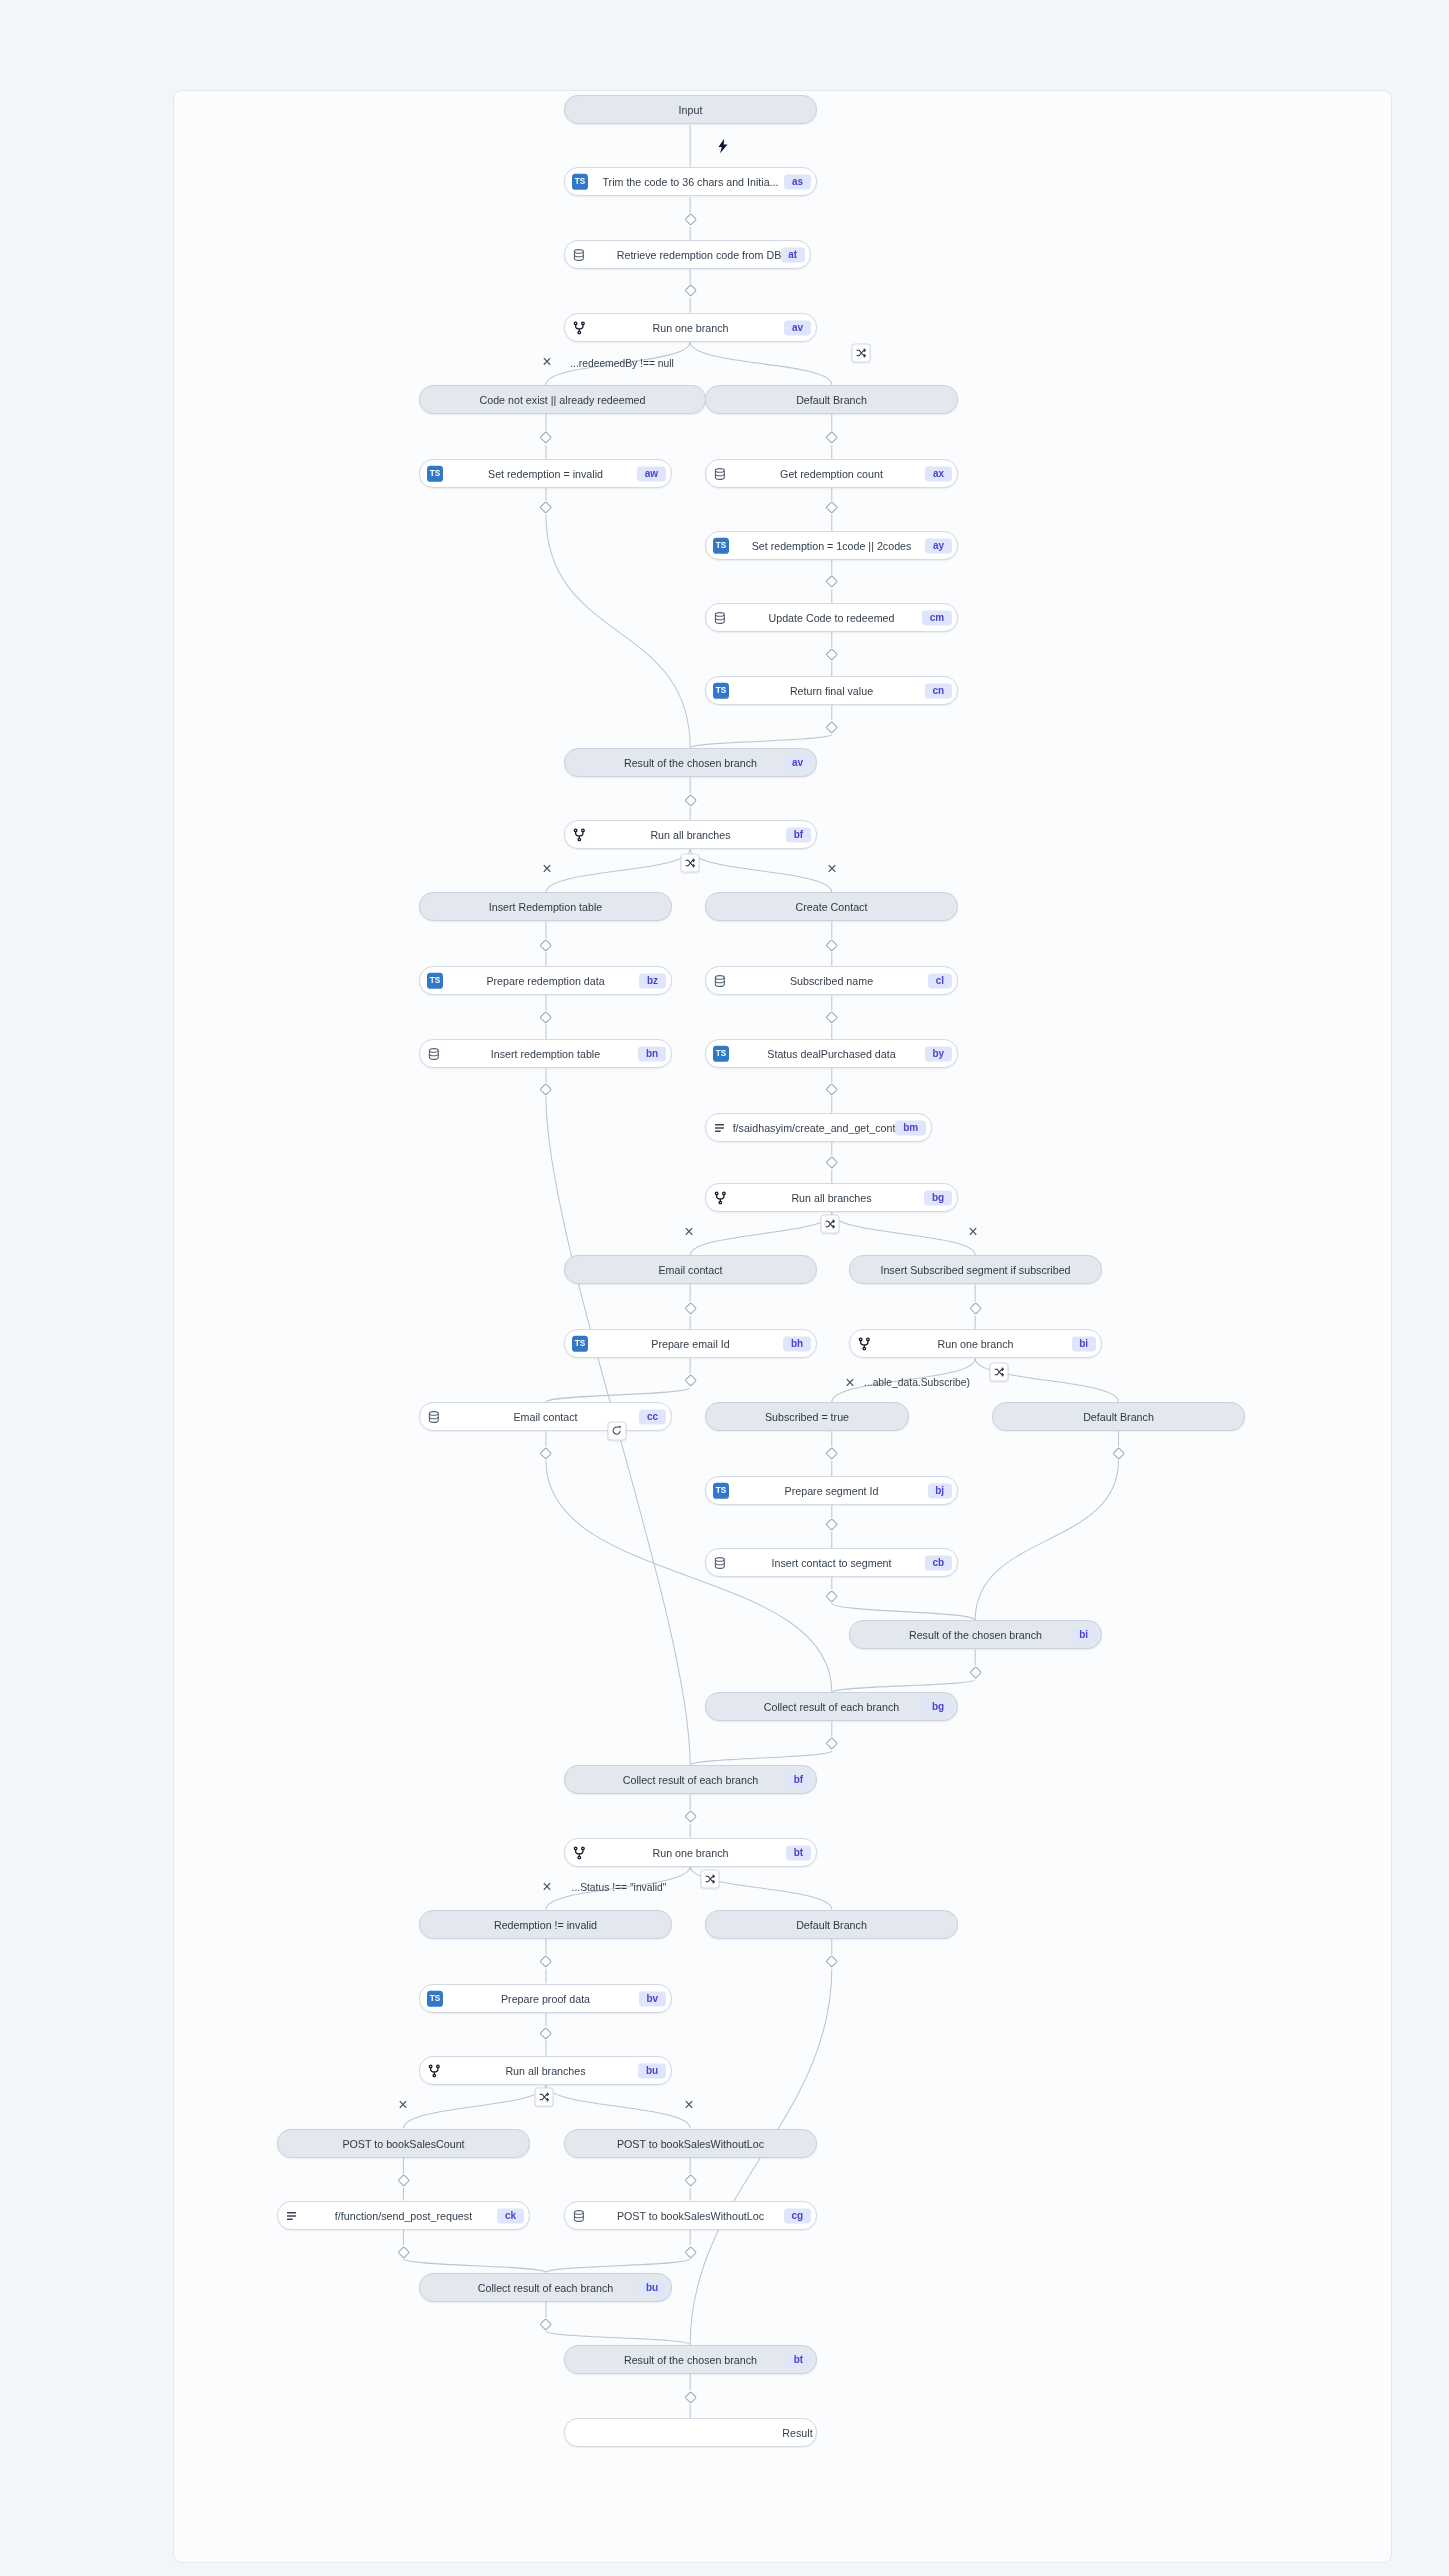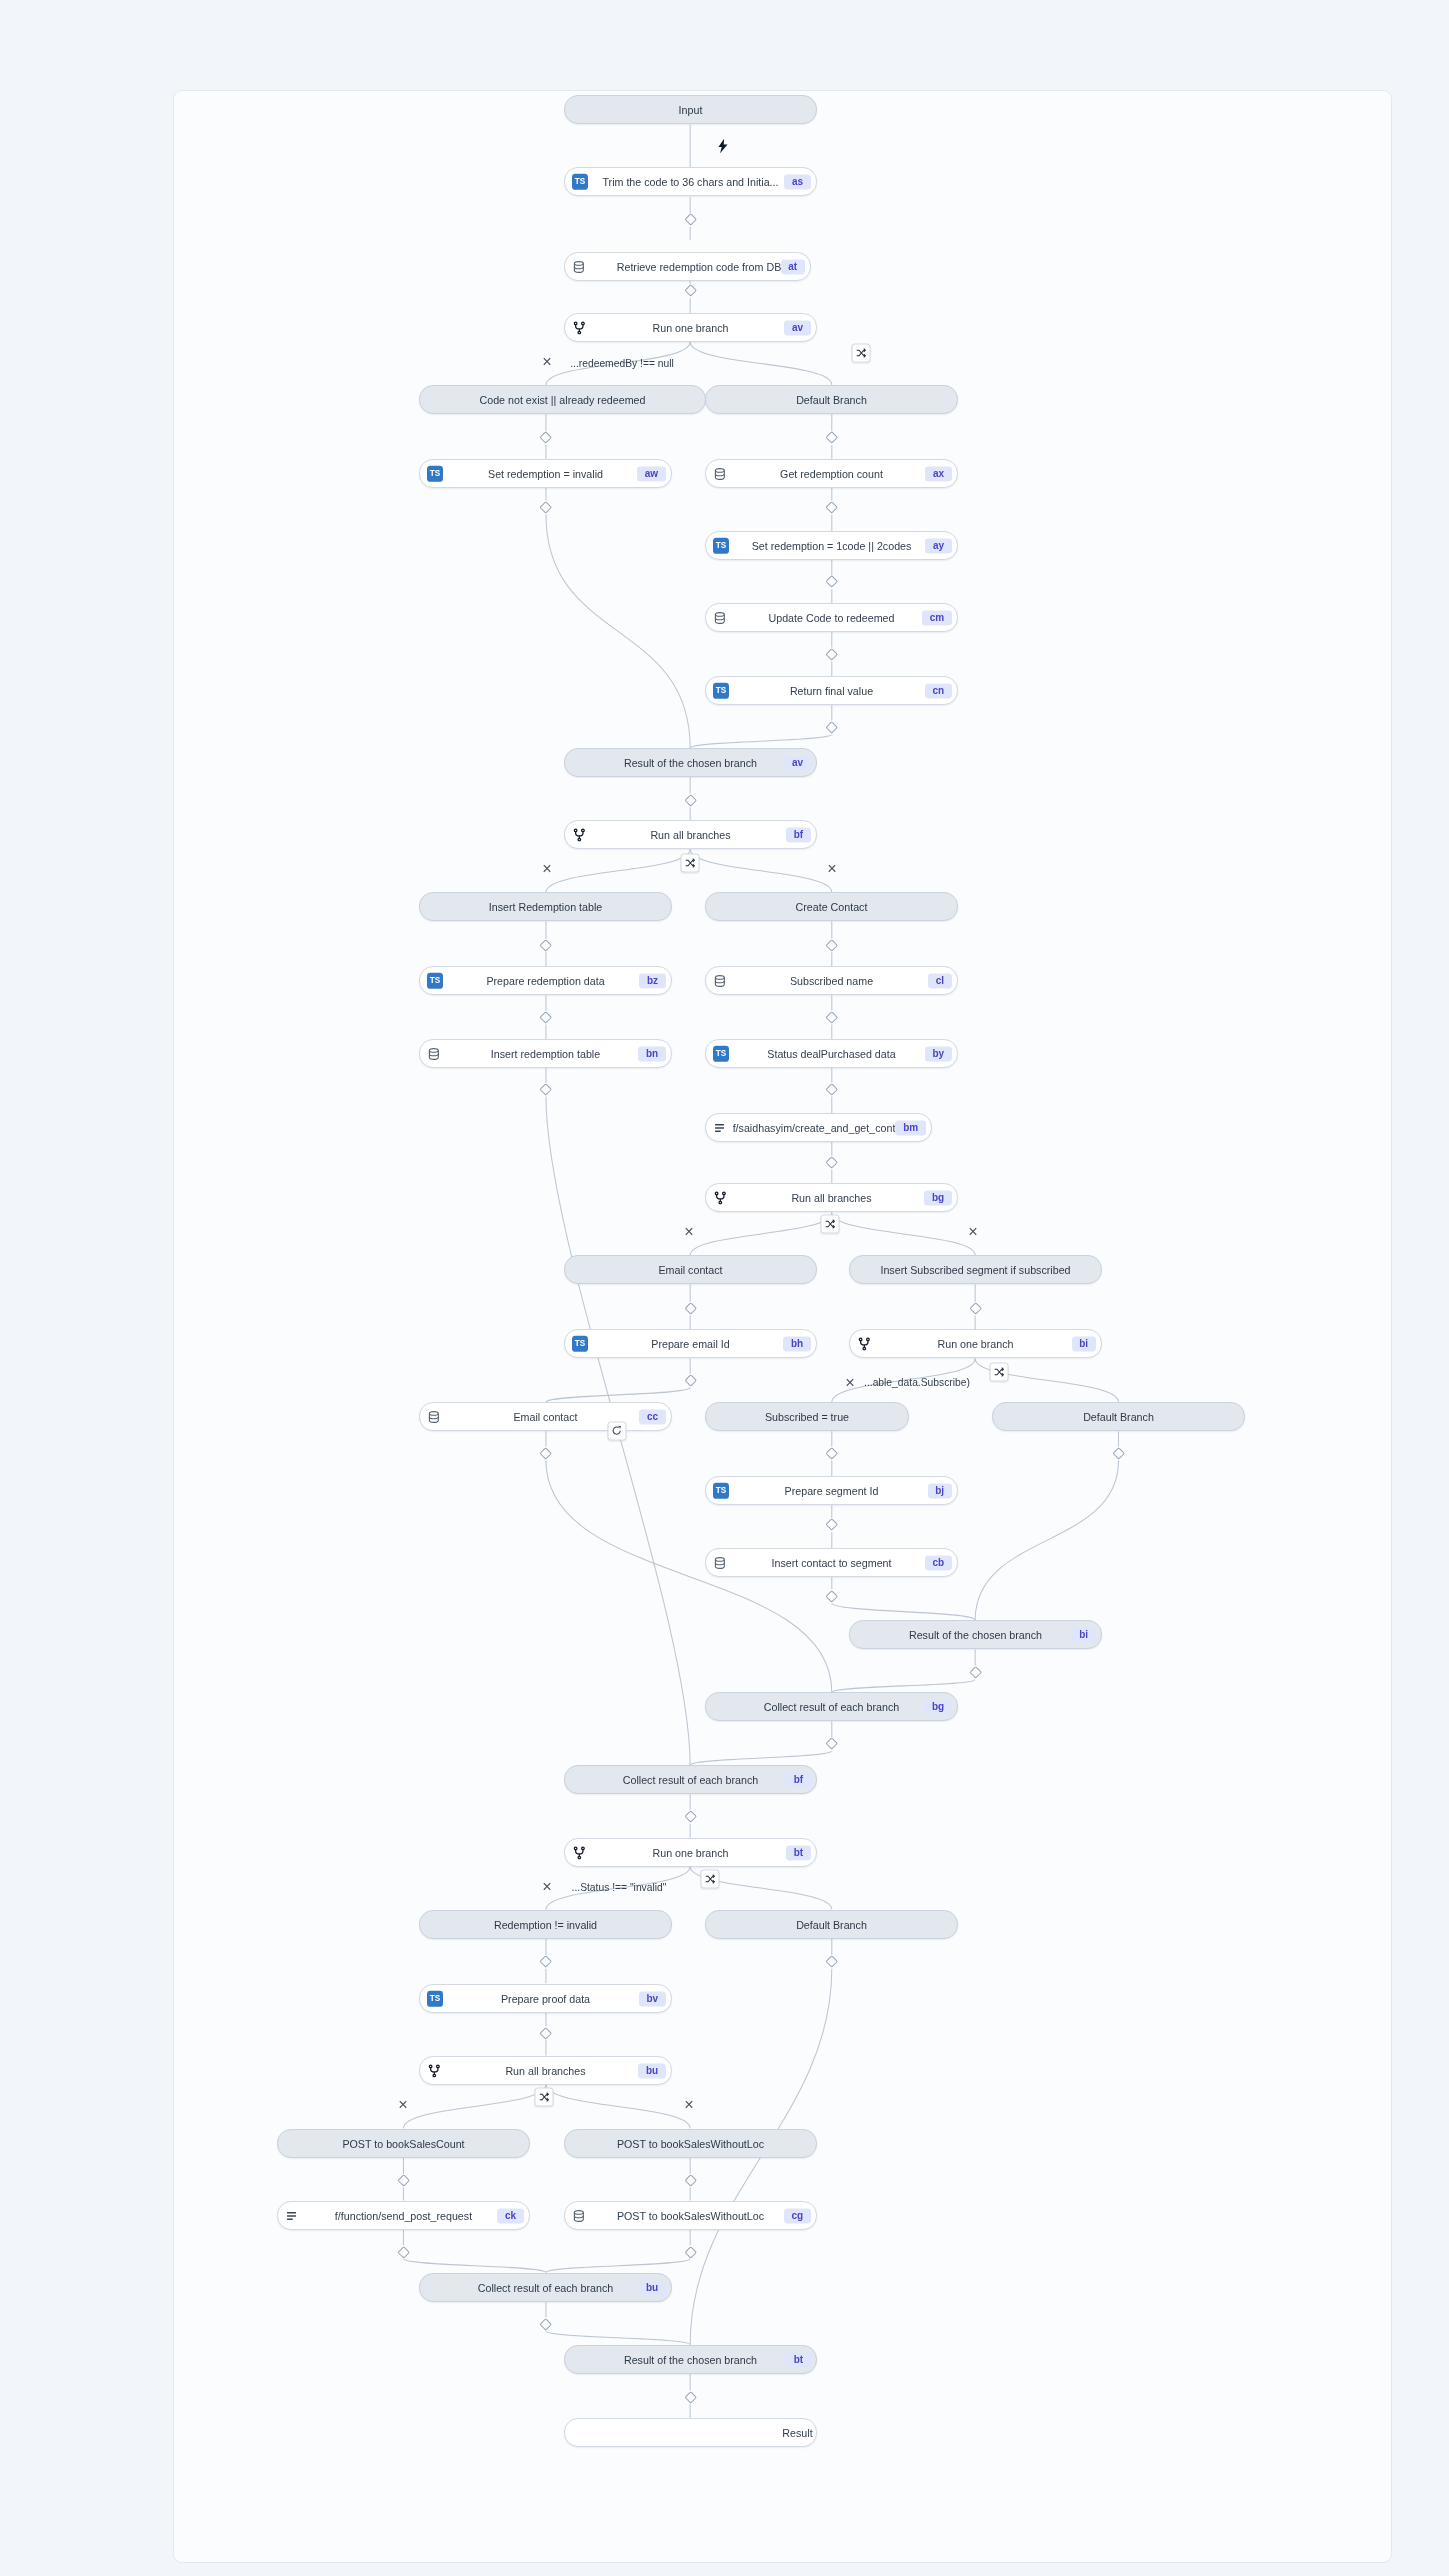--- a/index.html
+++ b/index.html
@@ -156,21 +156,21 @@
     <div class="node start" style="left: 564px; top: 95px; width: 253px;">
       <span class="label">Input</span>
     </div>
     <div class="node module" style="left: 564px; top: 167px; width: 253px;">
       <span class="icon">
         <span class="ticon">TS</span>
       </span>
       <span class="label">Trim the code to 36 chars and Initia...</span>
       <span class="badge">as</span>
     </div>
-    <div class="node module" style="left: 564px; top: 252px; width: 247px; padding-left: 23px;">
+    <div class="node module" style="left: 564px; top: 240px; width: 247px; padding-left: 23px;">
       <span class="icon">
         <svg width="13.7" height="13.7" viewBox="0 0 16 16" fill="none" stroke="#52606f" stroke-width="1.3">
           <ellipse cx="8" cy="3.8" rx="5.2" ry="2.1"></ellipse>
           <path d="M2.8 3.8v8.4c0 1.15 2.3 2.1 5.2 2.1s5.2-.95 5.2-2.1V3.8"></path>
           <path d="M2.8 8c0 1.15 2.3 2.1 5.2 2.1s5.2-.95 5.2-2.1"></path>
         </svg>
       </span>
       <span class="label">Retrieve redemption code from DB</span>
       <span class="badge">at</span>
     </div>

